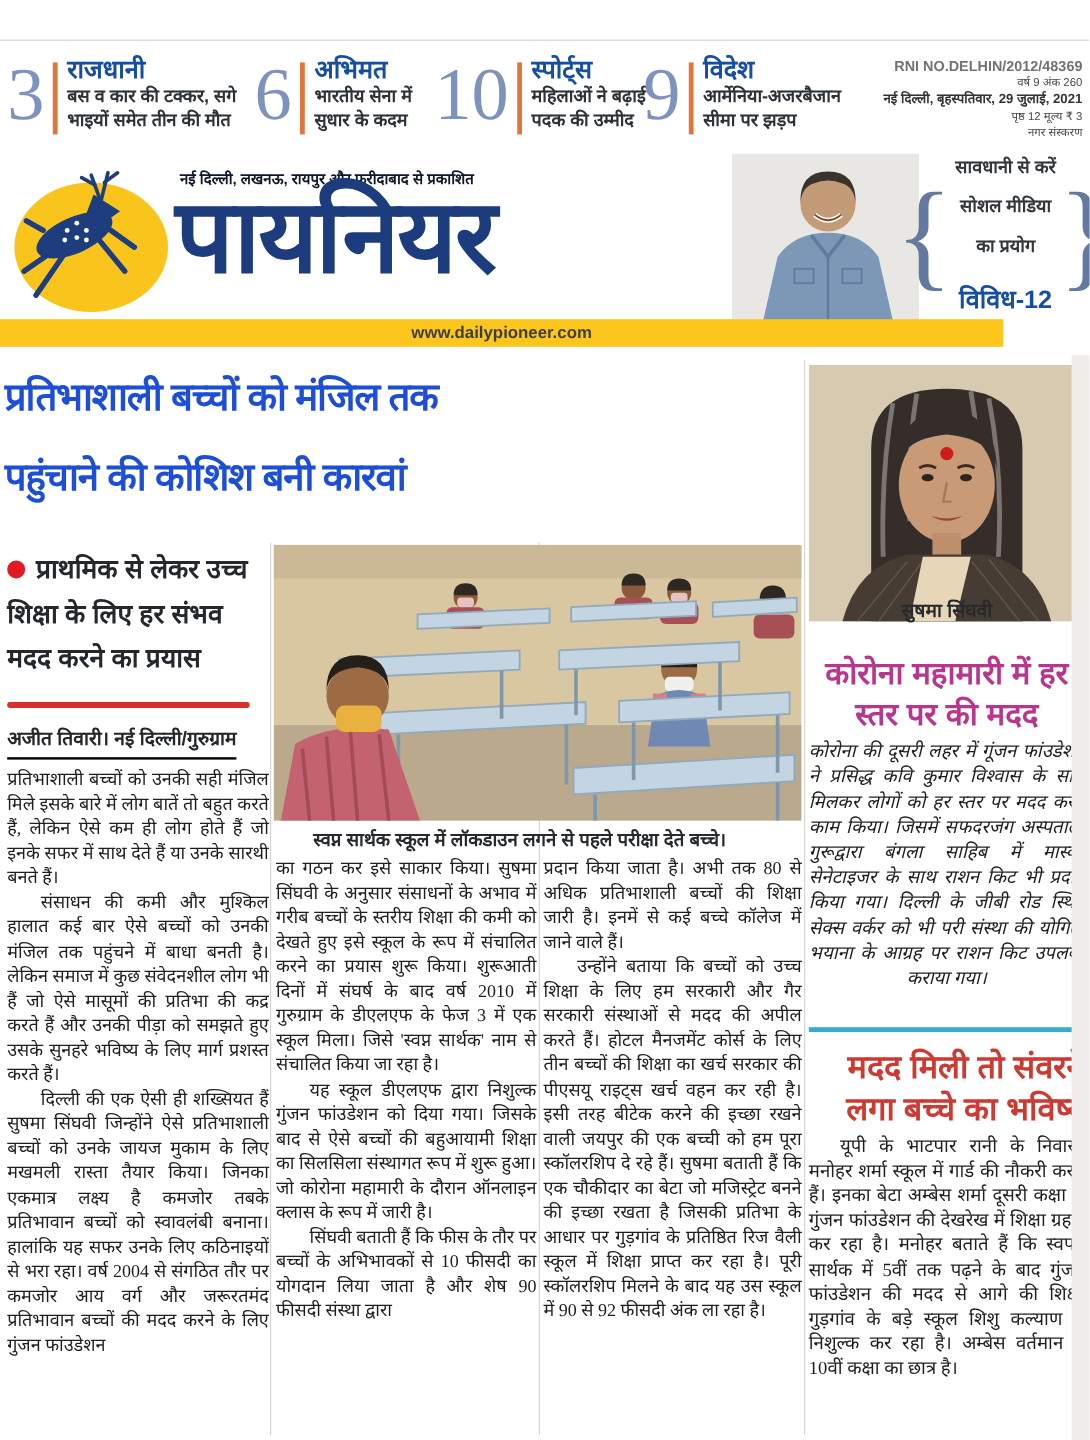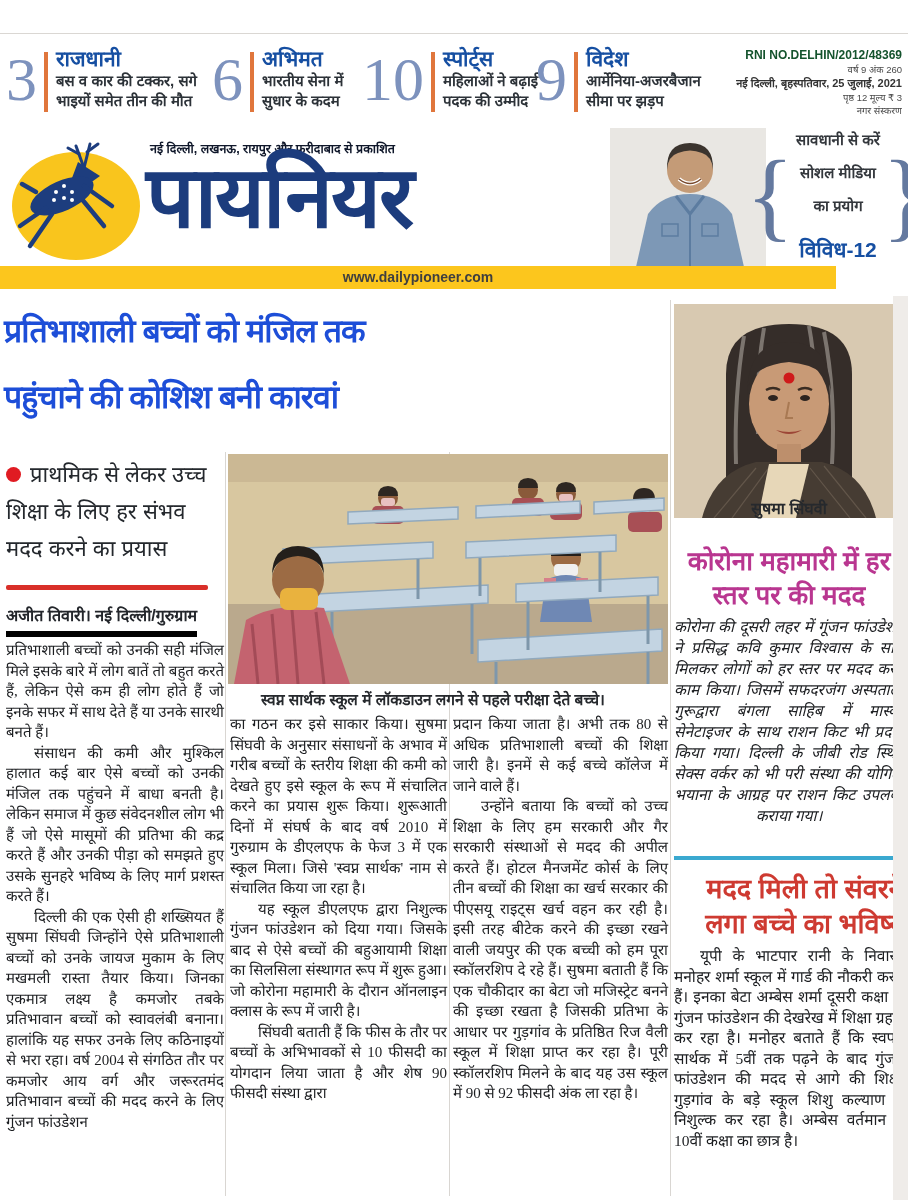--- a/index.html
+++ b/index.html
@@ -14,21 +14,21 @@
   .idx{top:42px;height:82px;display:flex;align-items:flex-start;}
   .idx-num{
     font-family:"Liberation Serif","DejaVu Serif",serif;
     font-size:62px;line-height:74px;color:#7d92bd;font-weight:400;
   }
   .idx-bar{width:4px;height:60px;background:#e0763c;margin:10px 8px 0 7px;flex:none;}
   .idx-txt{display:flex;flex-direction:column;padding-top:4px;}
   .idx-sec{font-size:21px;font-weight:bold;color:#164fa2;line-height:25px;}
   .idx-line{font-size:15px;font-weight:bold;color:#2c3238;line-height:20px;}
   .rni{left:712px;top:48px;width:190px;text-align:right;color:#4a4a4a;}
-  .rni-l1{font-size:12px;font-weight:bold;color:#14532d;line-height:15px;}
+  .rni-l1{font-size:12px;font-weight:bold;color:#737373;line-height:15px;}
   .rni-sm{font-size:9.5px;line-height:13px;}
   .rni-l3{font-size:11px;font-weight:bold;line-height:15px;color:#333;}
   
   .logo{left:6px;top:134px;}
   .pubfrom{left:150px;top:140px;font-size:12.5px;font-weight:bold;color:#0f172a;}
   .mast-title{
     left:146px;top:142px;width:480px;
     font-family:"Liberation Serif","DejaVu Serif",serif;
     font-size:86px;line-height:112px;font-weight:700;color:#1c3c7d;letter-spacing:-2px;
     white-space:nowrap;
@@ -37,24 +37,24 @@
   .promo{left:770px;top:134px;width:136px;height:124px;display:flex;align-items:center;justify-content:center;}
   .brace{font-family:"Liberation Serif","DejaVu Serif",serif;font-size:100px;line-height:124px;color:#64799f;font-weight:400;}
   .promo-mid{display:flex;flex-direction:column;align-items:center;padding:0 2px;gap:12px;}
   .promo-line{font-size:15px;font-weight:bold;color:#33373c;line-height:21px;white-space:nowrap;}
   .promo-tag{font-size:21px;font-weight:bold;color:#164fa2;margin-top:7px;}
   .urlbar{left:0;top:266px;width:836px;height:23px;background:#fcc61d;text-align:center;}
   .urlbar span{font-size:14px;font-weight:bold;color:#3f3f3f;line-height:23px;}
   
   .headline{left:4px;top:298px;width:666px;font-size:32px;line-height:66px;font-weight:800;color:#1d4ed8;letter-spacing:-1px;}
   .vdiv{width:1px;background:#d9d6d2;}
-  .subhead{left:6px;top:456px;width:218px;font-size:22px;line-height:37px;font-weight:normal;color:#24282d;}
+  .subhead{left:6px;top:456px;width:218px;font-size:22px;line-height:37px;font-weight:bold;color:#24282d;}
   .bullet{display:inline-block;width:15px;height:15px;border-radius:50%;background:#e01b22;margin-right:9px;}
   .red-rule{left:6px;top:585px;width:202px;height:5px;background:#d92f29;border-radius:2px;}
-  .byline{left:6px;top:604px;font-size:16px;font-weight:bold;color:#23262b;border-bottom:6px solid #000000;padding-bottom:5px;}
+  .byline{left:6px;top:604px;font-size:16px;font-weight:bold;color:#23262b;border-bottom:2px solid #000000;padding-bottom:5px;}
   .body-col{font-family:"Liberation Serif","DejaVu Serif",serif;font-size:15px;line-height:20.5px;text-align:justify;color:#1c1e21;}
   .body-col p{margin:0;text-indent:28px;}
   .body-col p.first{text-indent:0;}
   .col1{left:6px;top:640px;width:218px;}
   .col2{left:230px;top:714px;width:217px;}
   .col3{left:453px;top:714px;width:215px;}
   .classroom{left:228px;top:454px;}
   .photo-cap{left:213px;top:688px;width:440px;text-align:center;font-size:15.5px;font-weight:bold;color:#26292d;}
   
   .portrait{left:674px;top:304px;}
@@ -105,21 +105,21 @@
   <span class="idx-bar"></span>
   <span class="idx-txt">
     <span class="idx-sec">विदेश</span>
     <span class="idx-line">आर्मेनिया-अजरबैजान</span>
     <span class="idx-line">सीमा पर झड़प</span>
   </span>
 </div>
 <div class="abs rni">
   <div class="rni-l1">RNI NO.DELHIN/2012/48369</div>
   <div class="rni-sm">वर्ष 9 अंक 260</div>
-  <div class="rni-l3">नई दिल्ली, बृहस्पतिवार, 25 जुलाई, 2021</div>
+  <div class="rni-l3">नई दिल्ली, बृहस्पतिवार, 29 जुलाई, 2021</div>
   <div class="rni-sm">पृष्ठ 12 मूल्य ₹ 3</div>
   <div class="rni-sm">नगर संस्करण</div>
 </div>
 
 <div class="abs logo">
   <svg width="138" height="128" viewBox="0 0 138 128">
     <ellipse cx="70" cy="72" rx="64" ry="54" fill="#f9c51d"></ellipse>
     <g stroke="#1d3d7e" stroke-width="3" fill="none" stroke-linecap="round">
       <path d="M78,34 L70,12"></path>
         <path d="M78,34 L84,10"></path>

